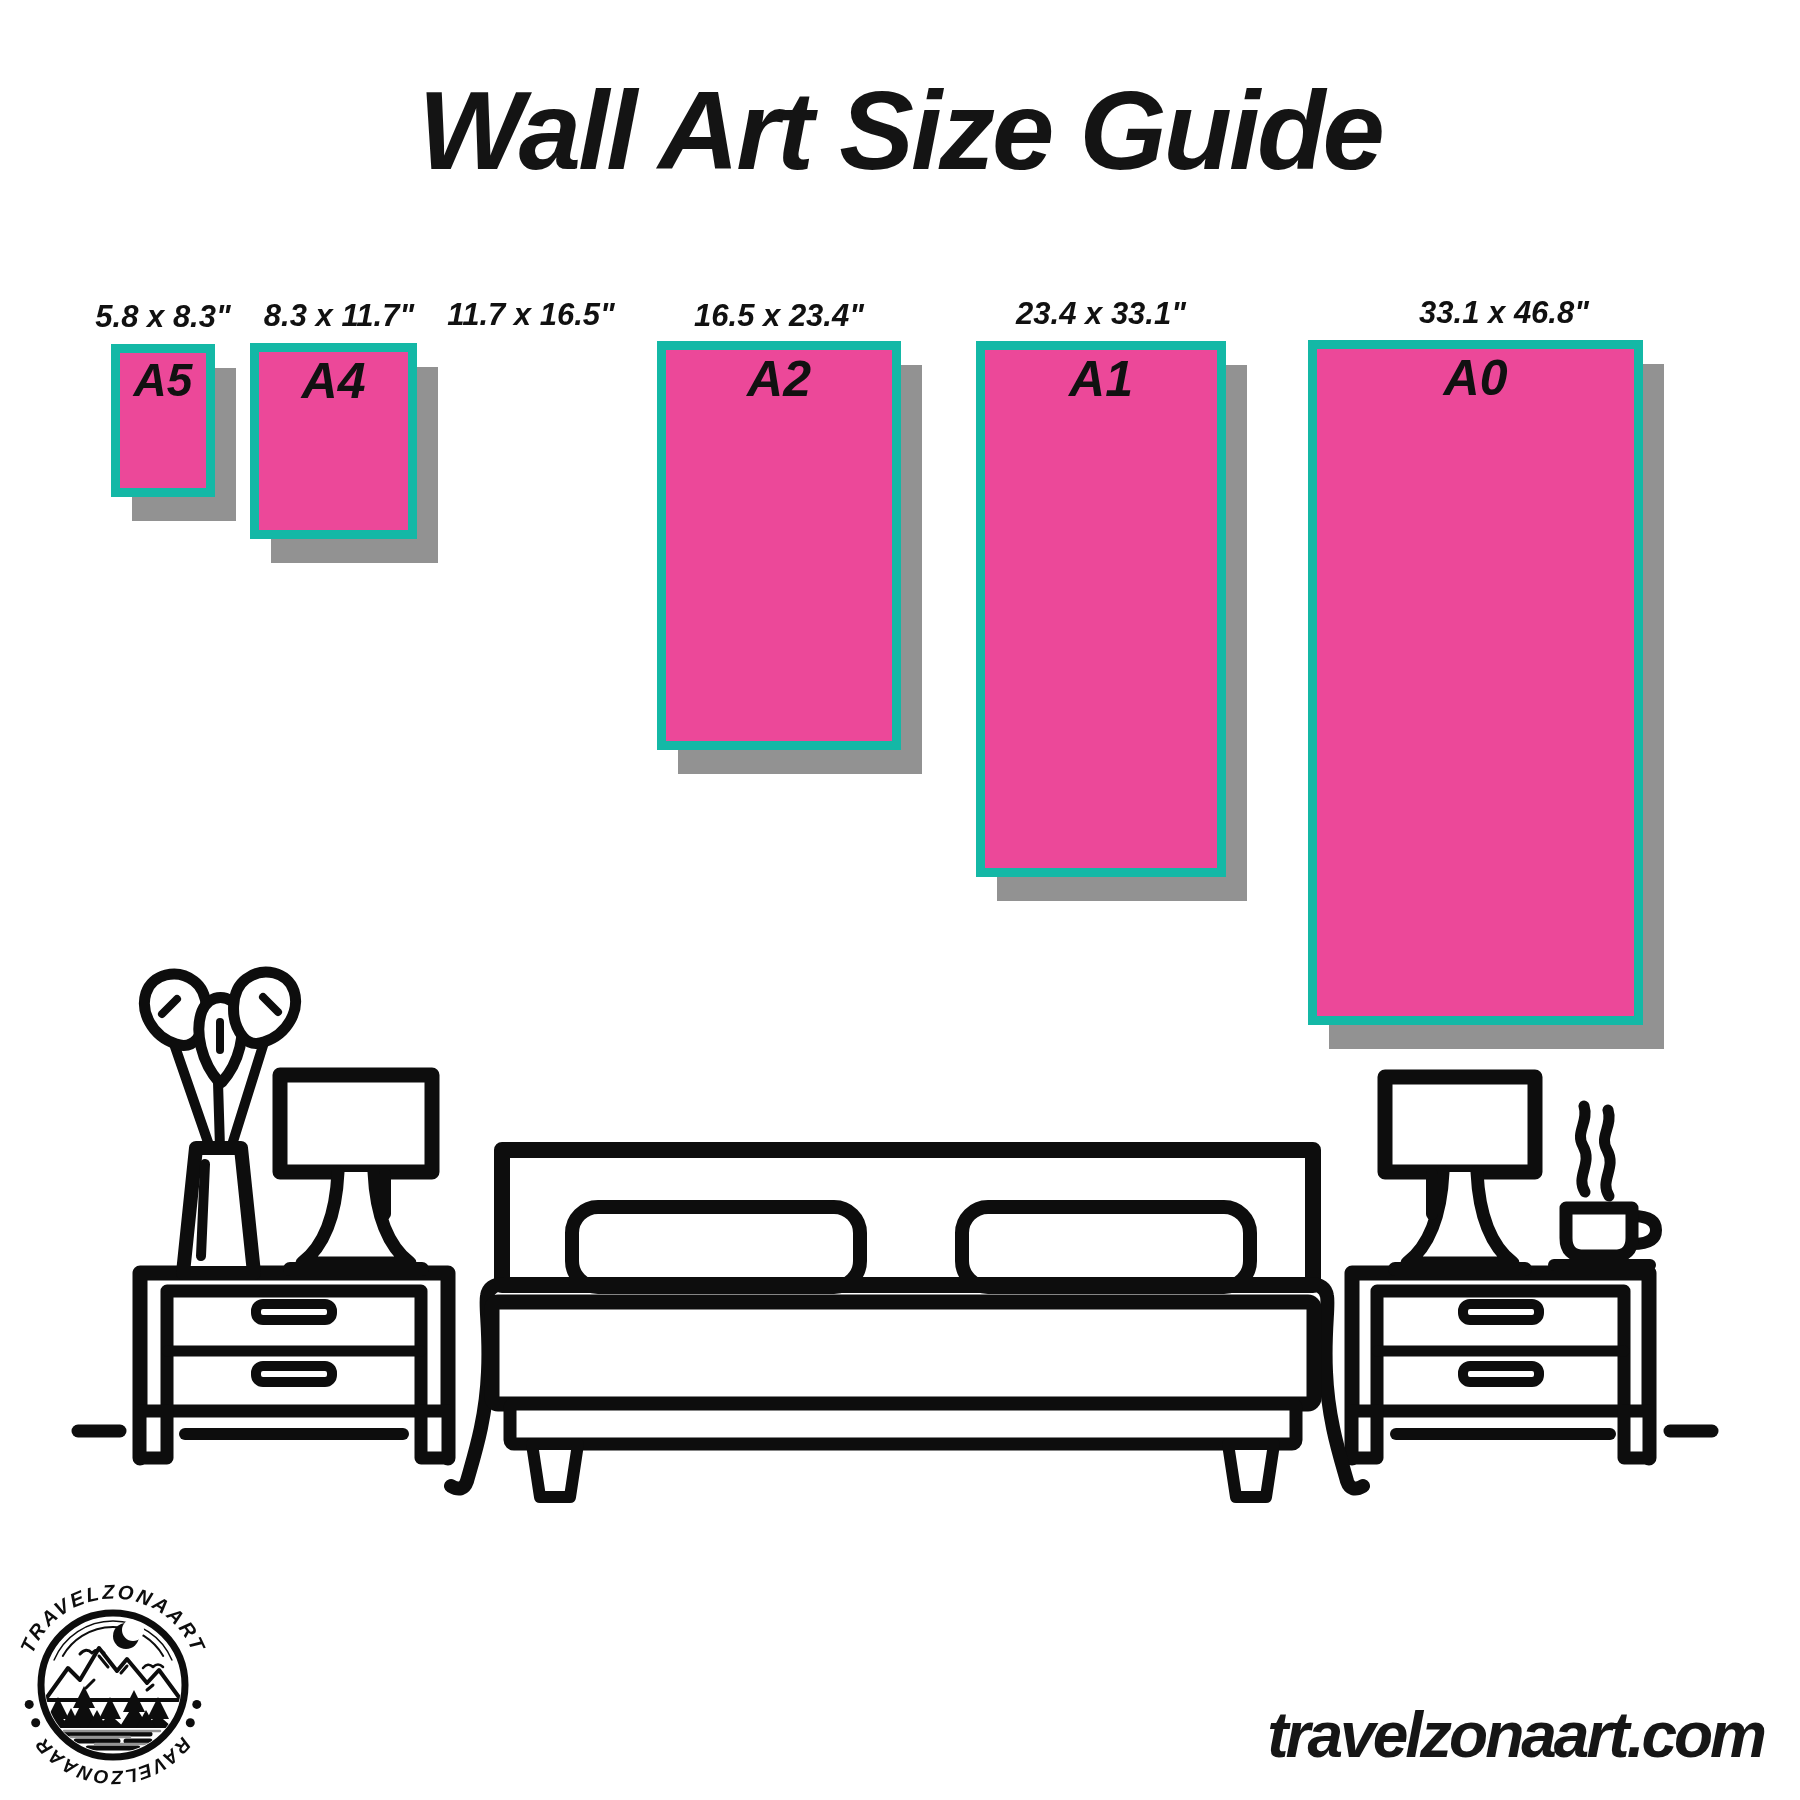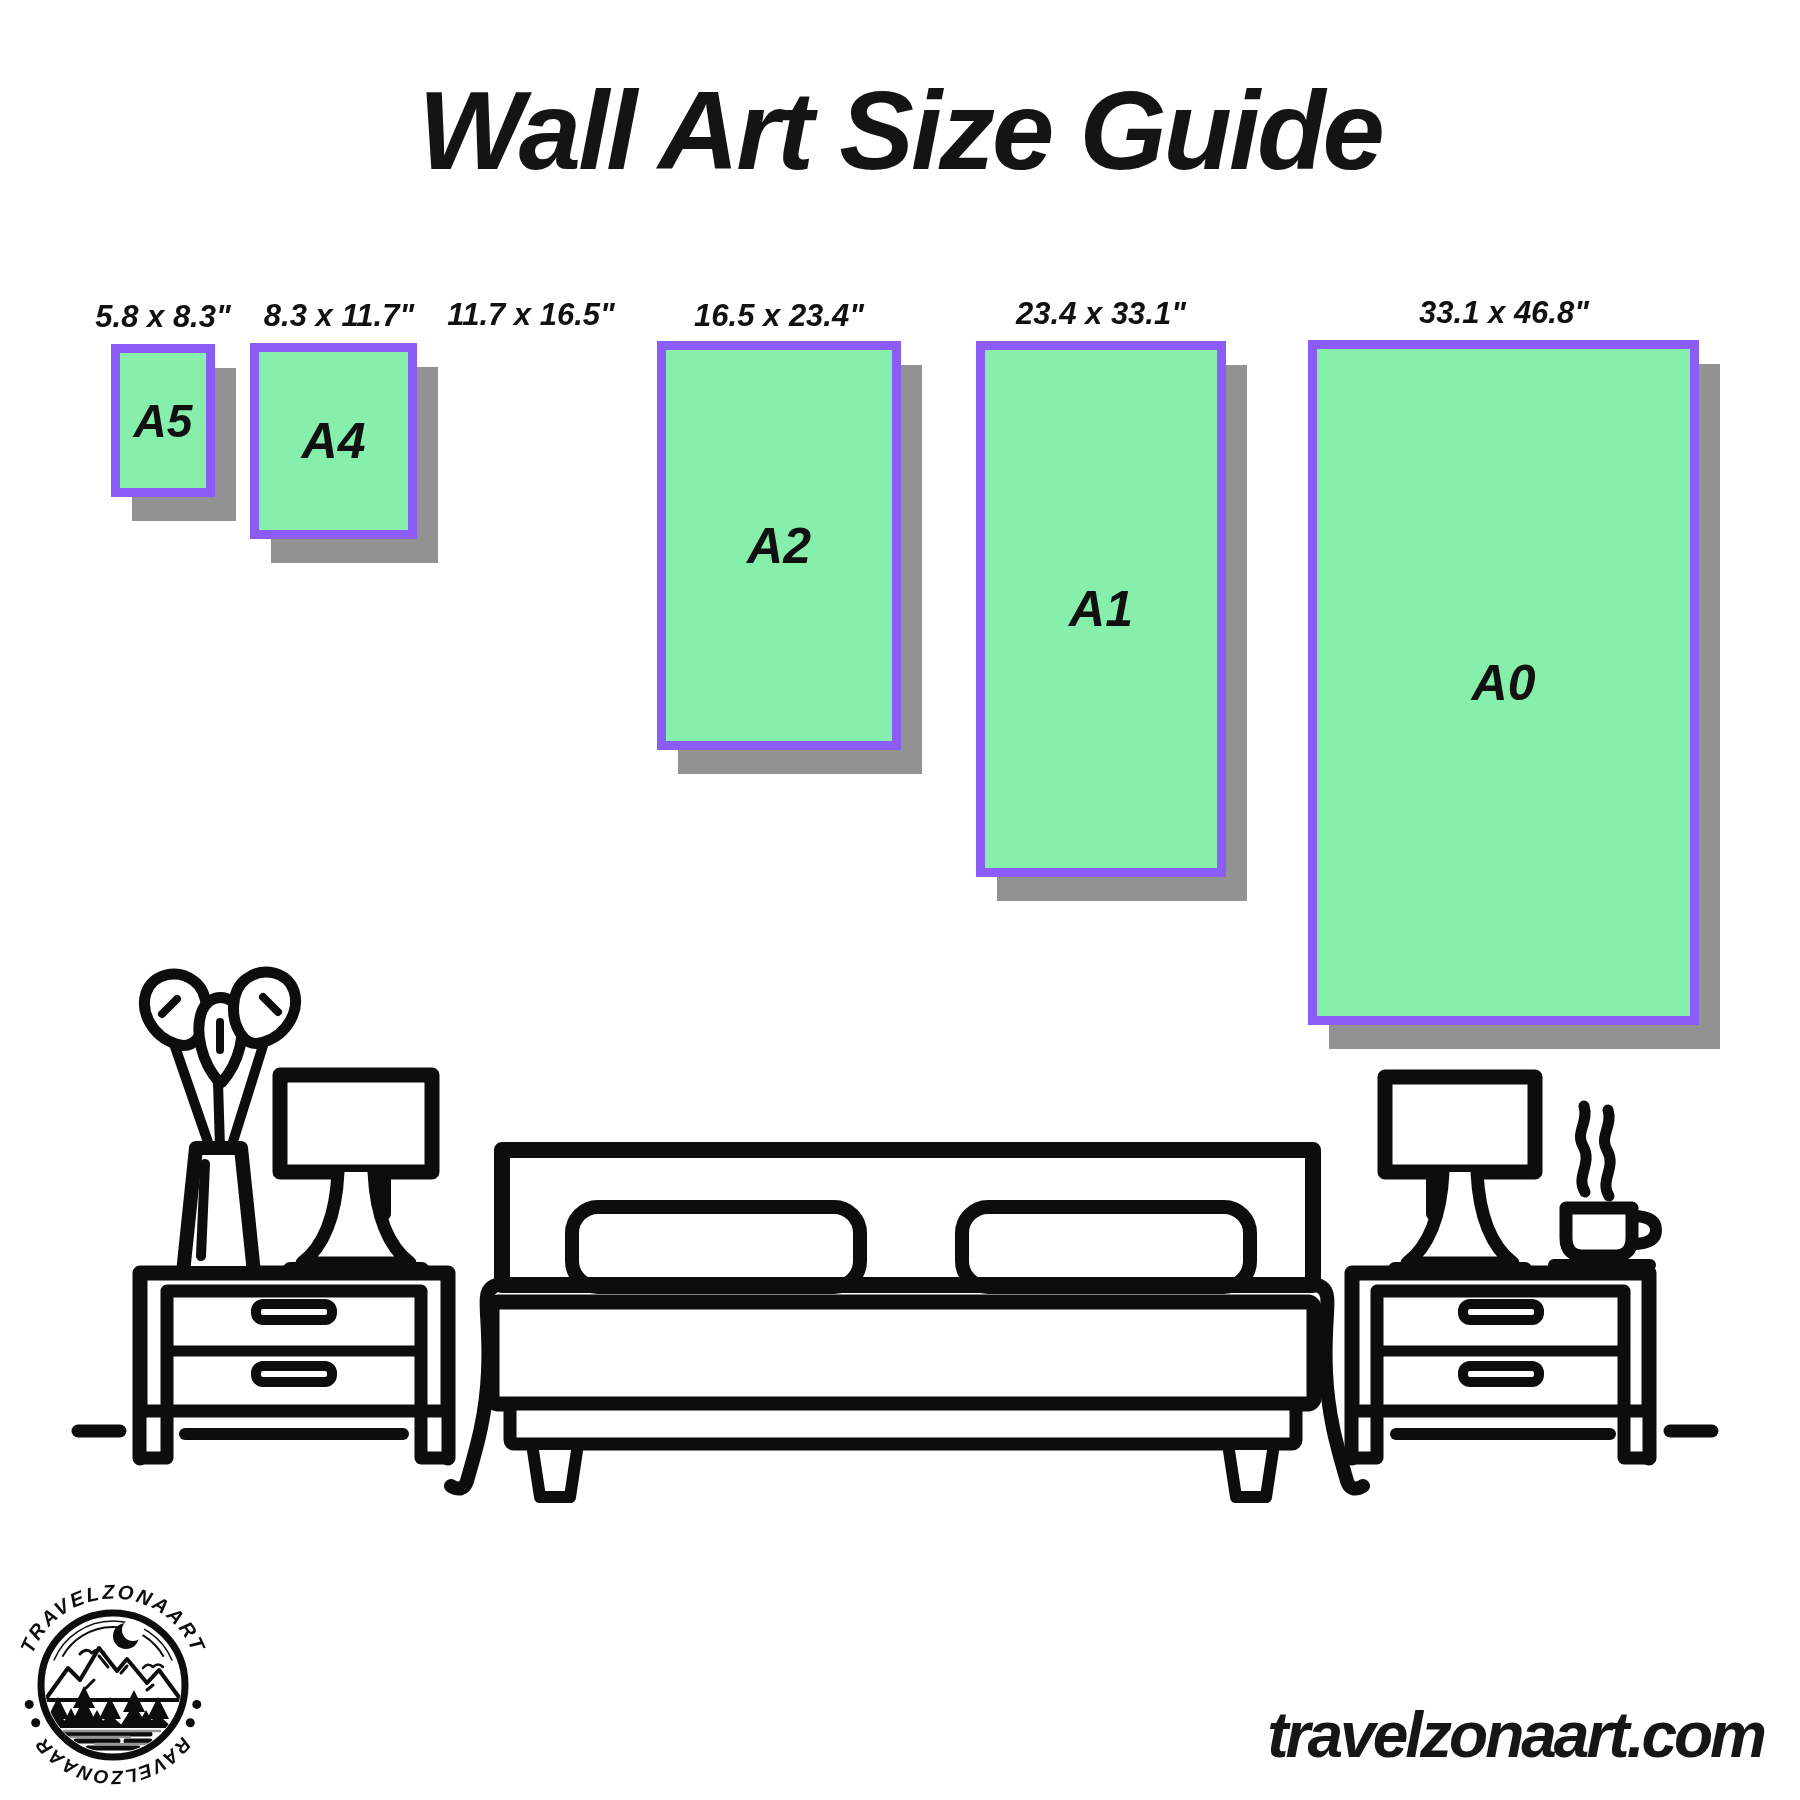--- a/index.html
+++ b/index.html
@@ -5,23 +5,23 @@
   html,body{margin:0;padding:0;background:#fff;}
   .canvas{
     position:relative;width:1800px;height:1800px;background:#ffffff;overflow:hidden;
     font-family:"Liberation Sans",sans-serif;color:#0d0d0d;font-style:italic;
   }
   .title{
     position:absolute;left:0;top:66px;width:100%;text-align:center;
     font-size:112px;font-weight:bold;letter-spacing:-3px;color:#141414;
   }
   .paper{
-    position:absolute;background:#86efac;border:9px solid #8b5cf6;
+    position:absolute;background:#ec4899;border:9px solid #14b8a6;
     box-shadow:21px 24px 0 #929292;box-sizing:border-box;
-    display:flex;align-items:center;justify-content:center;
+    display:flex;align-items:flex-start;justify-content:center;
   }
   .paper .code{
     font-size:50px;font-weight:bold;letter-spacing:0;color:#111;
   }
   .dim{
     position:absolute;transform:translateX(-50%);white-space:nowrap;
     font-size:31px;font-weight:bold;letter-spacing:0;color:#111;line-height:1;
   }
   .website{
     position:absolute;right:36px;top:1698px;
@@ -52,21 +52,21 @@
   </div>
   <div class="paper" style="left:250px;top:343px;width:167px;height:196px">
     <span class="code">A4</span>
   </div>
   <div class="paper" style="left:657px;top:341px;width:244px;height:409px">
     <span class="code">A2</span>
   </div>
   <div class="paper" style="left:976px;top:341px;width:250px;height:536px">
     <span class="code">A1</span>
   </div>
-  <div class="paper" style="left:1308px;top:340px;width:391px;height:685px">
+  <div class="paper" style="left:1308px;top:340px;width:335px;height:685px">
     <span class="code">A0</span>
   </div>
 
   <svg class="scene" viewBox="0 0 1800 1800">
     <defs>
       <clipPath id="logoClip">
           <circle cx="113" cy="1685" r="68"></circle>
         </clipPath>
       <path id="logoArcTop" d="M 30.8,1710 A 86,86 0 1 1 195.2,1710" fill="none"></path>
       <path id="logoArcBottom" d="M 183.4,1734.4 A 86,86 0 0 1 42.6,1734.4" fill="none"></path>

